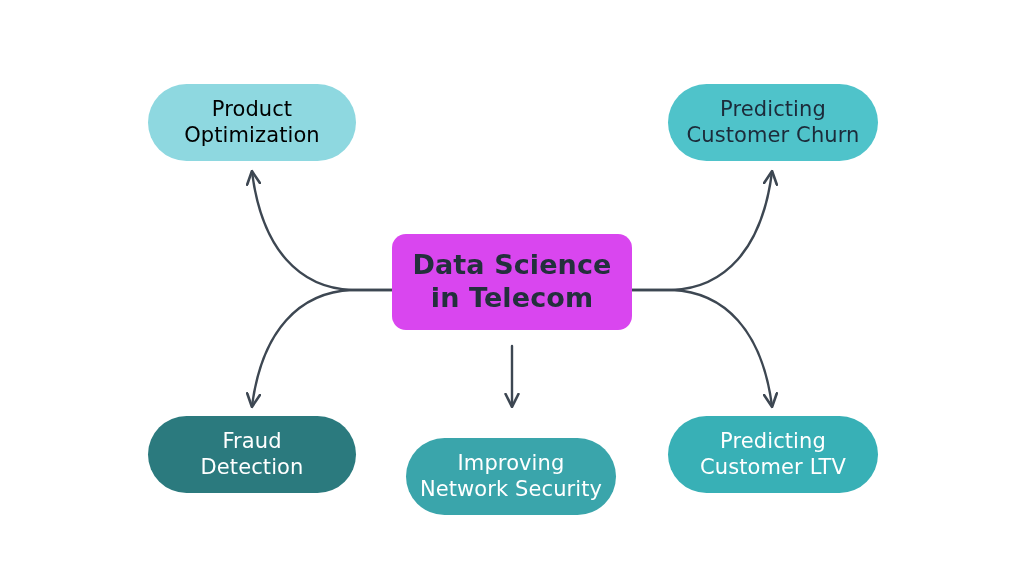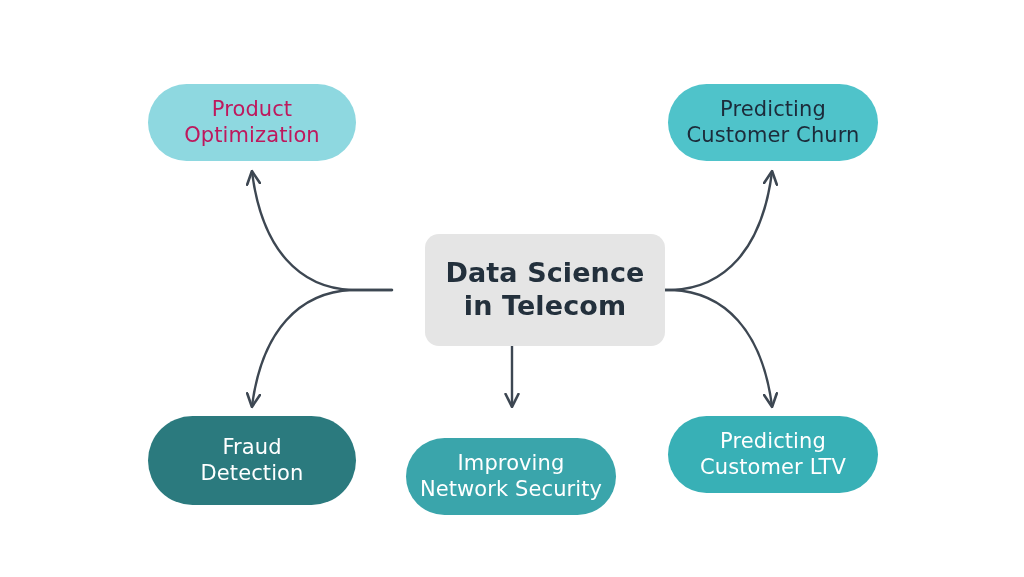--- a/index.html
+++ b/index.html
@@ -35,24 +35,23 @@
     line-height: 1.22;
     white-space: pre-line;
     letter-spacing: 0.1px;
   }
 
   
   #node-center {
     left: 392px;
     top: 234px;
     width: 240px;
-    height: 112px;
-    background: #e5e5e5;
+    height: 96px;
+    background: #d946ef;
     border-radius: 14px;
-    margin-left: 33px;
   }
   #node-center .label {
     color: #23303c;
     font-size: 27px;
     font-weight: 700;
   }
 
   
   .pill {
     border-radius: 999px;
@@ -62,36 +61,36 @@
     font-weight: 500;
   }
 
   #node-product-optimization {
     left: 148px;
     top: 84px;
     width: 208px;
     height: 77px;
     background: #8ed8e0;
   }
-  #node-product-optimization .label { color: #be185d; }
+  #node-product-optimization .label { color: #000000; }
 
   #node-predicting-customer-churn {
     left: 668px;
     top: 84px;
     width: 210px;
     height: 77px;
     background: #4fc3ca;
   }
   #node-predicting-customer-churn .label { color: #1c2b3a; }
 
   #node-fraud-detection {
     left: 148px;
     top: 416px;
     width: 208px;
-    height: 89px;
+    height: 77px;
     background: #2b7a7e;
   }
   #node-fraud-detection .label { color: #ffffff; }
 
   #node-improving-network-security {
     left: 406px;
     top: 416px;
     width: 210px;
     height: 77px;
     background: #3aa5ab;

